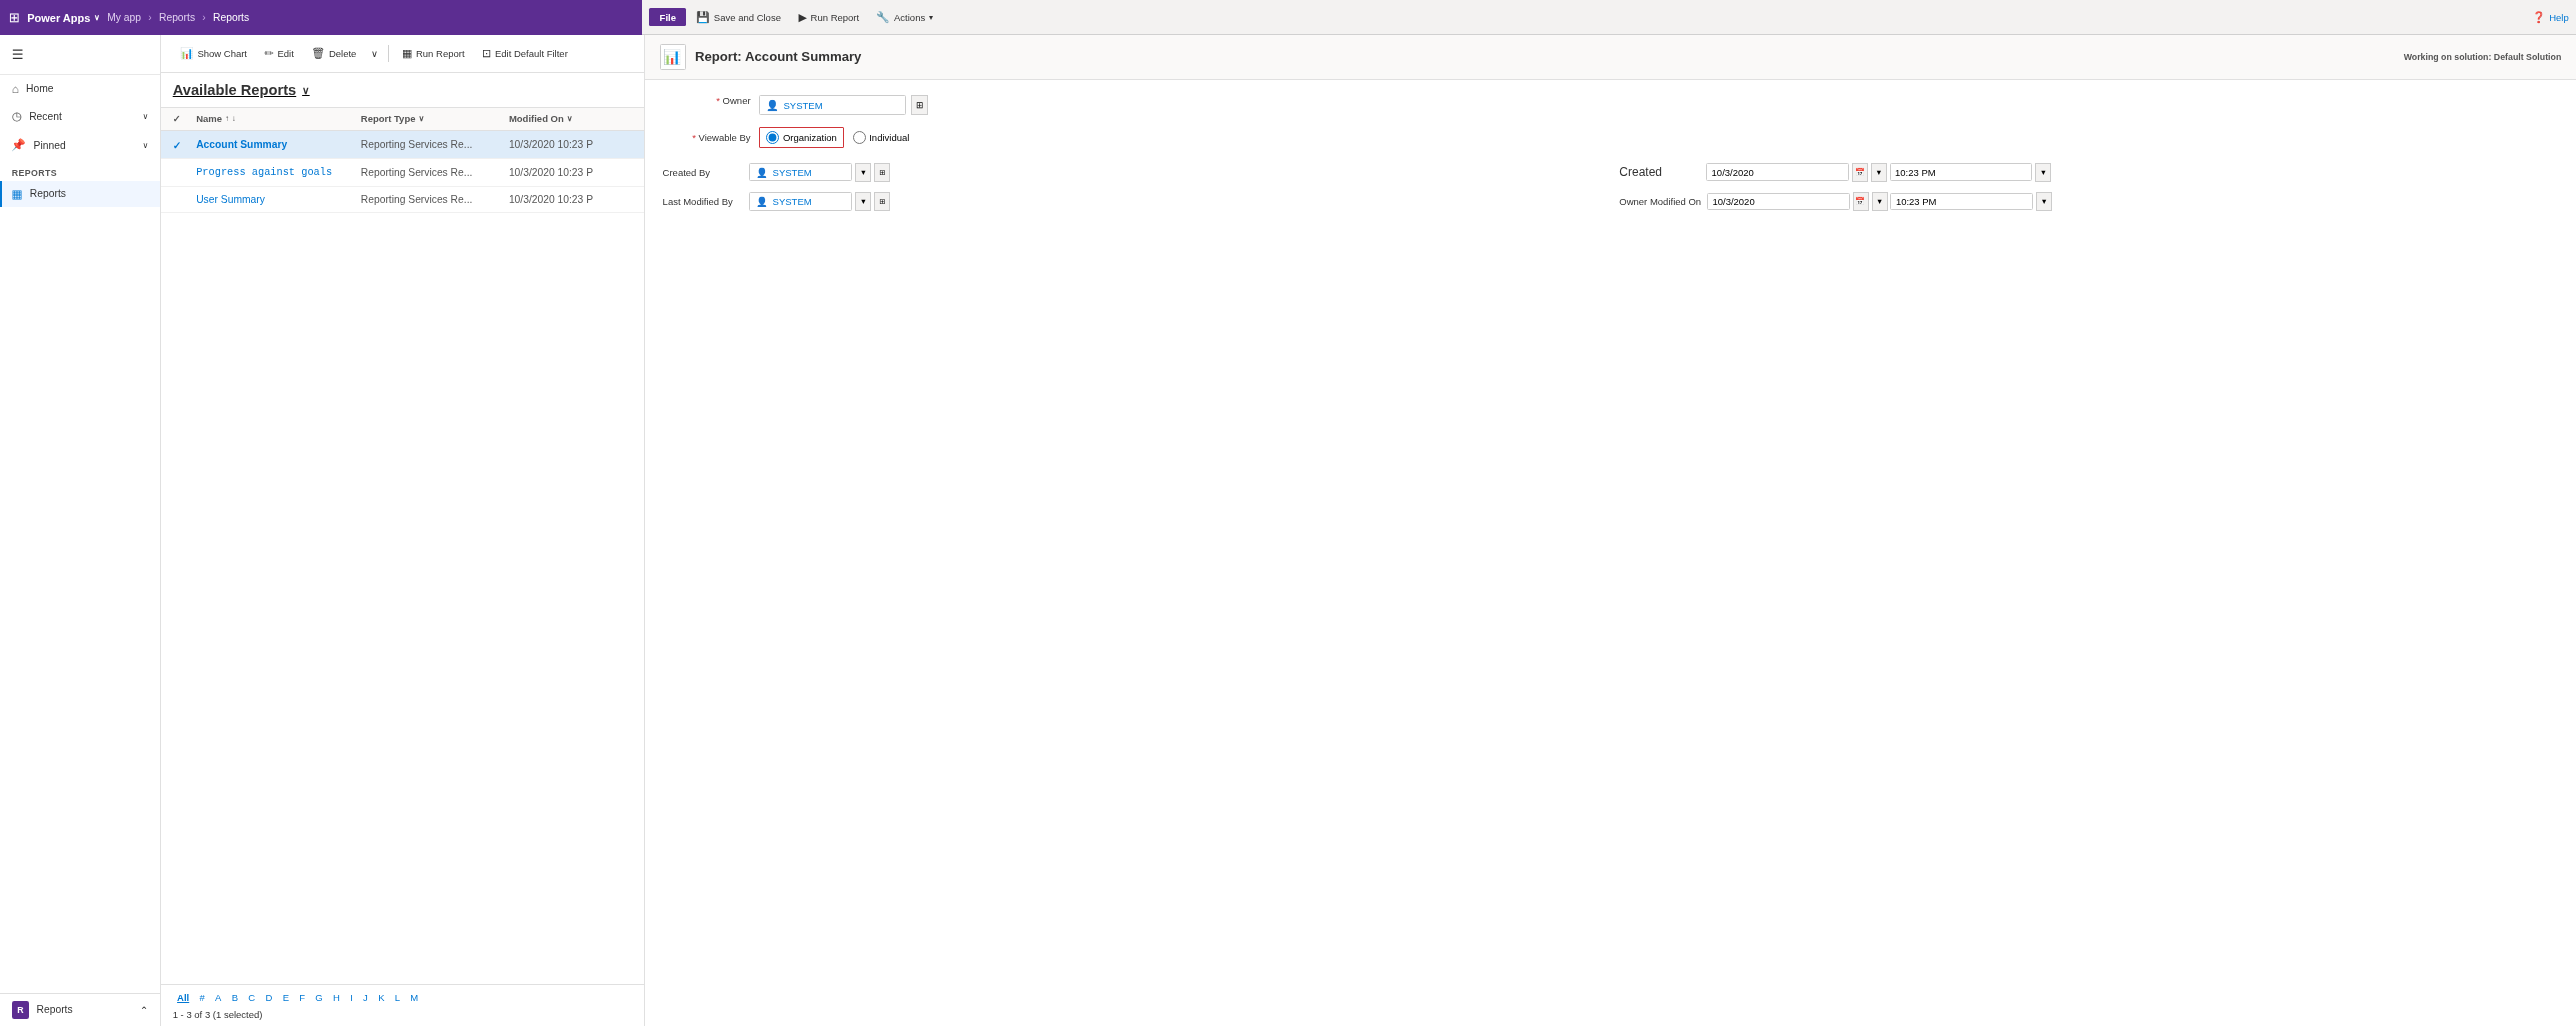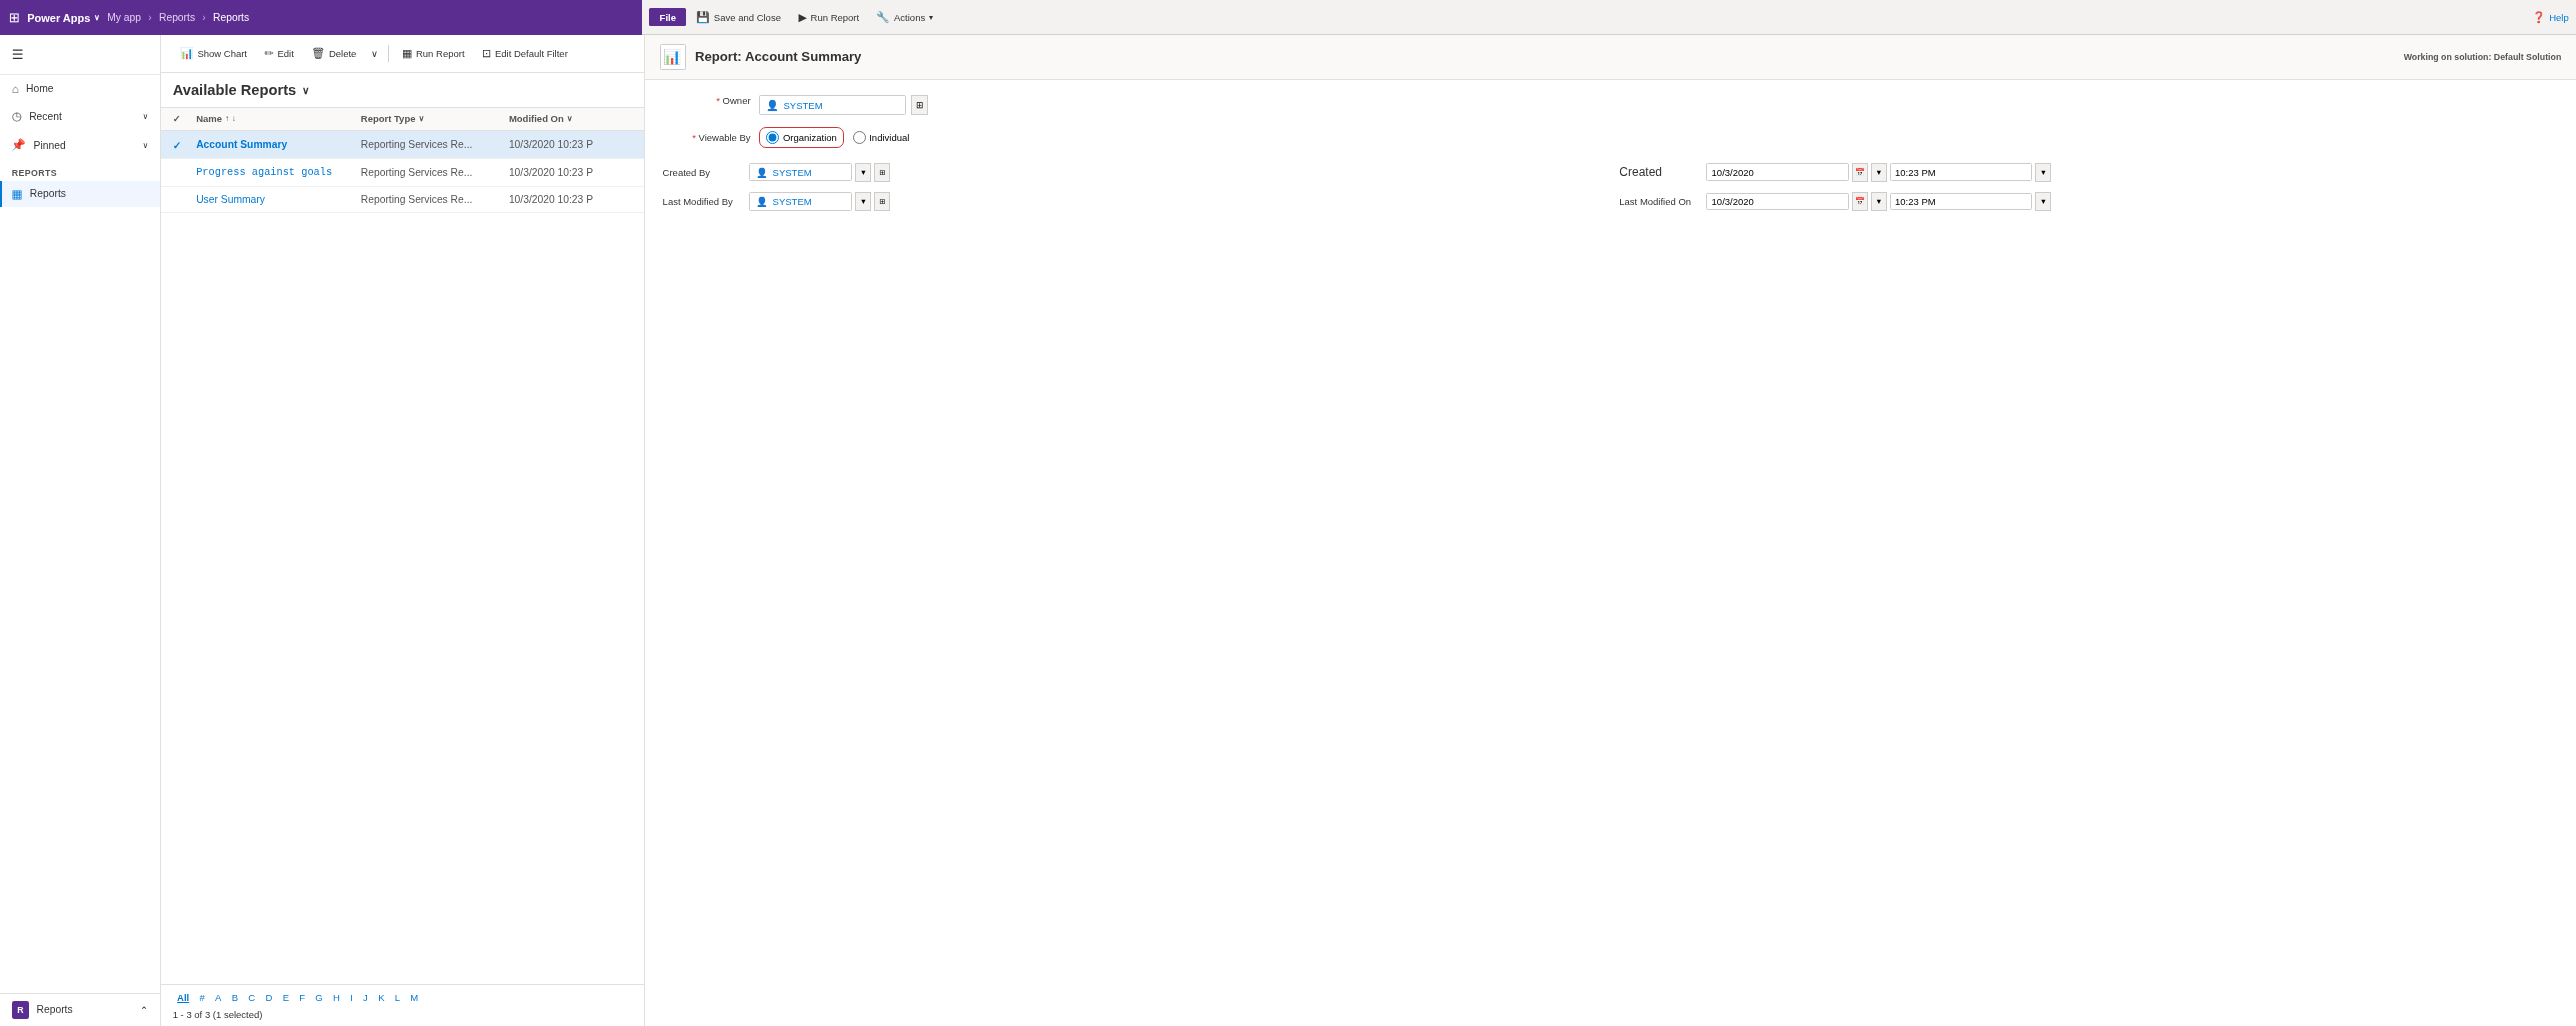--- a/index.html
+++ b/index.html
@@ -114,21 +114,21 @@
         <span style="font-size:11px;">▦</span>
         <span>Run Report</span>
       </button>
 
       <button style="display:flex; align-items:center; gap:3.7px; padding:4.4px 7.3px; background:transparent; border:none; cursor:pointer; font-size:9.5px; color:#333; border-radius:1.5px;">
         <span style="font-size:11px;">⊡</span>
         <span>Edit Default Filter</span>
       </button>
     </div>
 
-    <div style="display:flex; align-items:center; padding:8.8px 11.7px; border-bottom:0.7px solid #e0e0e0;">
+    <div style="display:flex; align-items:center; padding:8.8px 11.7px; border-bottom:0.7px solid #e0e0e0;text-decoration:underline;">
       <div style="font-size:14.7px; font-weight:600; color:#333; display:flex; align-items:center; gap:5.9px; cursor:pointer;">
         <span>Available Reports</span>
         <span style="font-size:10.3px;">∨</span>
       </div>
     </div>
 
     <div style="display:flex; align-items:center; padding:5.9px 11.7px; border-bottom:0.7px solid #e0e0e0; background:#faf9f8; font-size:9.5px; color:#555; font-weight:600;">
       <div style="width:23.5px; flex-shrink:0; cursor:pointer;">
         <span>✓</span>
       </div>
@@ -225,21 +225,21 @@
           </div>
           <button style="width:17.6px; height:20.5px; border:0.7px solid #ccc; background:#f3f2f1; cursor:pointer; display:flex; align-items:center; justify-content:center; font-size:8.8px;">⊞</button>
         </div>
       </div>
 
       <div style="display:flex; align-items:center; gap:8.8px;">
         <div style="width:88px; flex-shrink:0; font-size:9.5px; color:#333; text-align:right;">
           <span style="color:#d13438;">* </span><span>Viewable By</span>
         </div>
         <div style="display:flex; align-items:center; gap:8.8px;">
-          <label style="display:flex; align-items:center; gap:3.7px; cursor:pointer; font-size:9.5px; border:1.5px solid #d13438; padding:2.9px 5.9px; border-radius:7px;">
+          <label style="display:flex; align-items:center; gap:3.7px; cursor:pointer; font-size:9.5px; border:1.5px solid #d13438; padding:2.9px 5.9px; border-radius:1px;">
             <input type="radio" name="viewableBy" checked="" style="cursor: pointer; accent-color: rgb(0, 120, 212);">
             <span>Organization</span>
           </label>
           <label style="display:flex; align-items:center; gap:3.7px; cursor:pointer; font-size:9.5px;">
             <input type="radio" name="viewableBy" style="cursor: pointer; accent-color: rgb(0, 120, 212);">
             <span>Individual</span>
           </label>
         </div>
       </div>
 
@@ -274,21 +274,21 @@
             <div style="border:0.7px solid #ccc; padding:2.9px 5.9px; font-size:9.5px; border-radius:1.5px; min-width:103px; display:flex; align-items:center; gap:4.4px; background:#fff; cursor:pointer;">
               <span style="font-size:9.5px; color:#555;">👤</span>
               <span style="color:#0078d4;">SYSTEM</span>
             </div>
             <button style="width:16px; height:19px; border:0.7px solid #ccc; background:#f3f2f1; cursor:pointer; font-size:7.3px;">▼</button>
             <button style="width:16px; height:19px; border:0.7px solid #ccc; background:#f3f2f1; cursor:pointer; font-size:7.3px;">⊞</button>
           </div>
         </div>
 
         <div style="display:flex; align-items:center; gap:5.9px;">
-          <div style="font-size:9.5px; color:#333; white-space:nowrap; min-width:81px;">Last Modified On</div>
+          <div style="font-size:9.5px; color:#333; white-space:nowrap; min-width:81px;">Owner Modified On</div>
           <div style="display:flex; align-items:center; gap:2.9px; flex:1;">
             <input type="text" style="border: 0.7px solid rgb(204, 204, 204); padding: 2.2px 4.4px; font-size: 9.5px; border-radius: 1.5px; background: rgb(255, 255, 255); min-width: 59px;" value="10/3/2020">
             <button style="width:16px; height:19px; border:0.7px solid #ccc; background:#f3f2f1; cursor:pointer; font-size:8px;">📅</button>
             <button style="width:16px; height:19px; border:0.7px solid #ccc; background:#f3f2f1; cursor:pointer; font-size:7.3px;">▼</button>
             <input type="text" style="border: 0.7px solid rgb(204, 204, 204); padding: 2.2px 4.4px; font-size: 9.5px; border-radius: 1.5px; background: rgb(255, 255, 255); min-width: 51px;" value="10:23 PM">
             <button style="width:16px; height:19px; border:0.7px solid #ccc; background:#f3f2f1; cursor:pointer; font-size:7.3px;">▼</button>
           </div>
         </div>
 
       </div>

